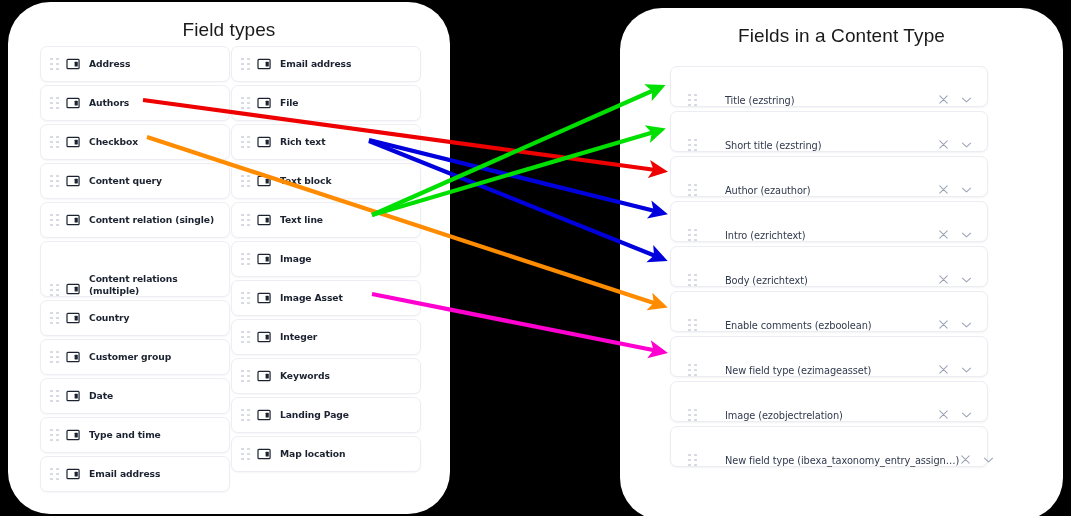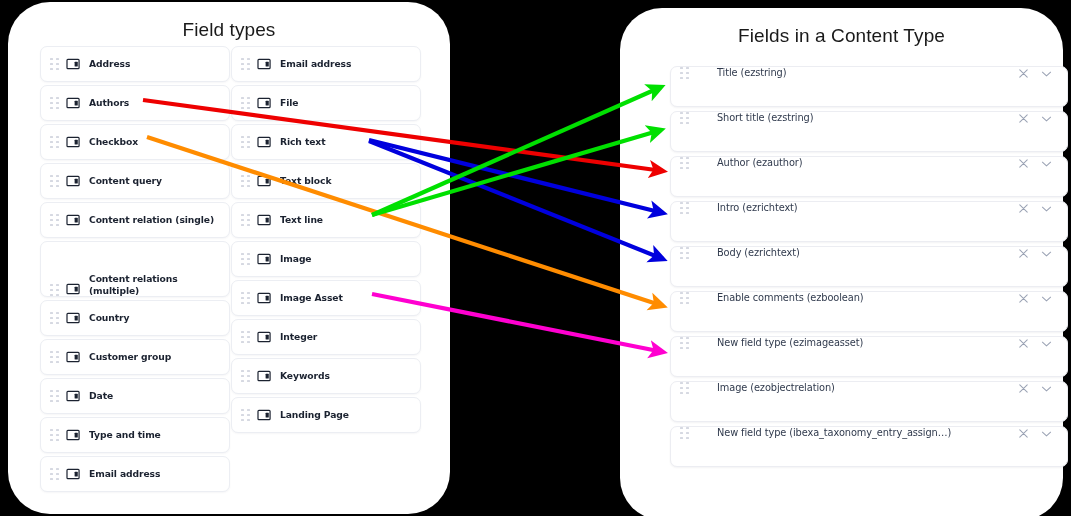--- a/index.html
+++ b/index.html
@@ -49,24 +49,24 @@
   .ft-label{
     font-family:"DejaVu Sans",sans-serif;font-size:9.2px;font-weight:700;
     color:#1b2230;line-height:11.5px;letter-spacing:-.1px;
     white-space:pre-line;
   }
 
   
   #rows-right{position:absolute;left:50px;top:58px;width:358px;}
   .fld-card{
     position:relative;box-sizing:border-box;
-    height:41px;margin-bottom:4px;width:398px;
+    height:41px;margin-bottom:4px;width:318px;
     background:#fff;border:1px solid #ecedf2;border-radius:7px;
     box-shadow:0 1px 2px rgba(16,24,40,.05);
-    display:flex;align-items:flex-start;padding-left:9px;
+    display:flex;align-items:flex-end;padding-left:17px;
   }
   .fld-label{
     font-family:"DejaVu Sans",sans-serif;font-size:9.8px;font-weight:400;
     color:#303a4d;margin-left:21px;letter-spacing:-.1px;white-space:nowrap;
   }
   .fld-actions{margin-left:auto;display:flex;align-items:center;gap:10px;padding-right:14px;}
   .ic{width:13px;height:13px;display:block;}
 
   
   #arrows{position:absolute;left:0;top:0;width:1071px;height:516px;pointer-events:none;}
@@ -389,20 +389,35 @@
             <i></i>
             <i></i>
             <i></i>
             <i></i>
           </span>
           <svg class="ficon" viewBox="0 0 16 14">
             <rect x="1" y="1.5" width="13" height="10" rx="1" fill="none" stroke="#1b2230" stroke-width="1.3"></rect>
             <rect x="9.2" y="4" width="3.4" height="5.2" rx=".6" fill="#1b2230"></rect>
           </svg>
           <span class="ft-label">Landing Page</span>
+        </div>
+        <div class="ft-card">
+          <span class="grip">
+            <i></i>
+            <i></i>
+            <i></i>
+            <i></i>
+            <i></i>
+            <i></i>
+          </span>
+          <svg class="ficon" viewBox="0 0 16 14">
+            <rect x="1" y="1.5" width="13" height="10" rx="1" fill="none" stroke="#1b2230" stroke-width="1.3"></rect>
+            <rect x="9.2" y="4" width="3.4" height="5.2" rx=".6" fill="#1b2230"></rect>
+          </svg>
+          <span class="ft-label">Map location</span>
         </div>
       </div>
   </div>
 
   <div class="panel" id="panel-right">
     <div class="panel-title">Fields in a Content Type</div>
     <div id="rows-right">
         <div class="fld-card">
           <span class="grip">
             <i></i>

